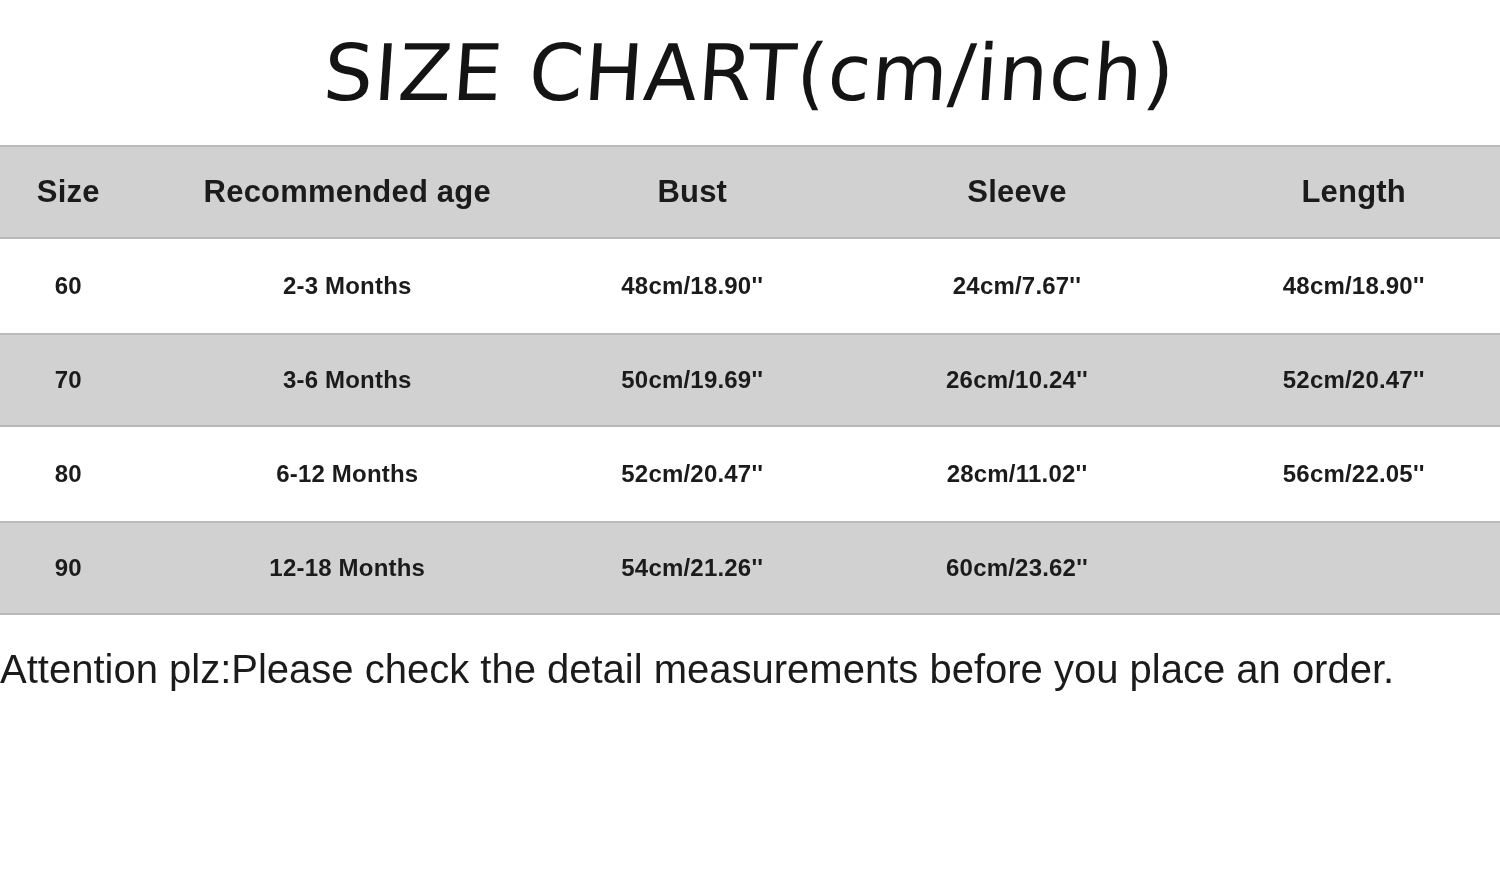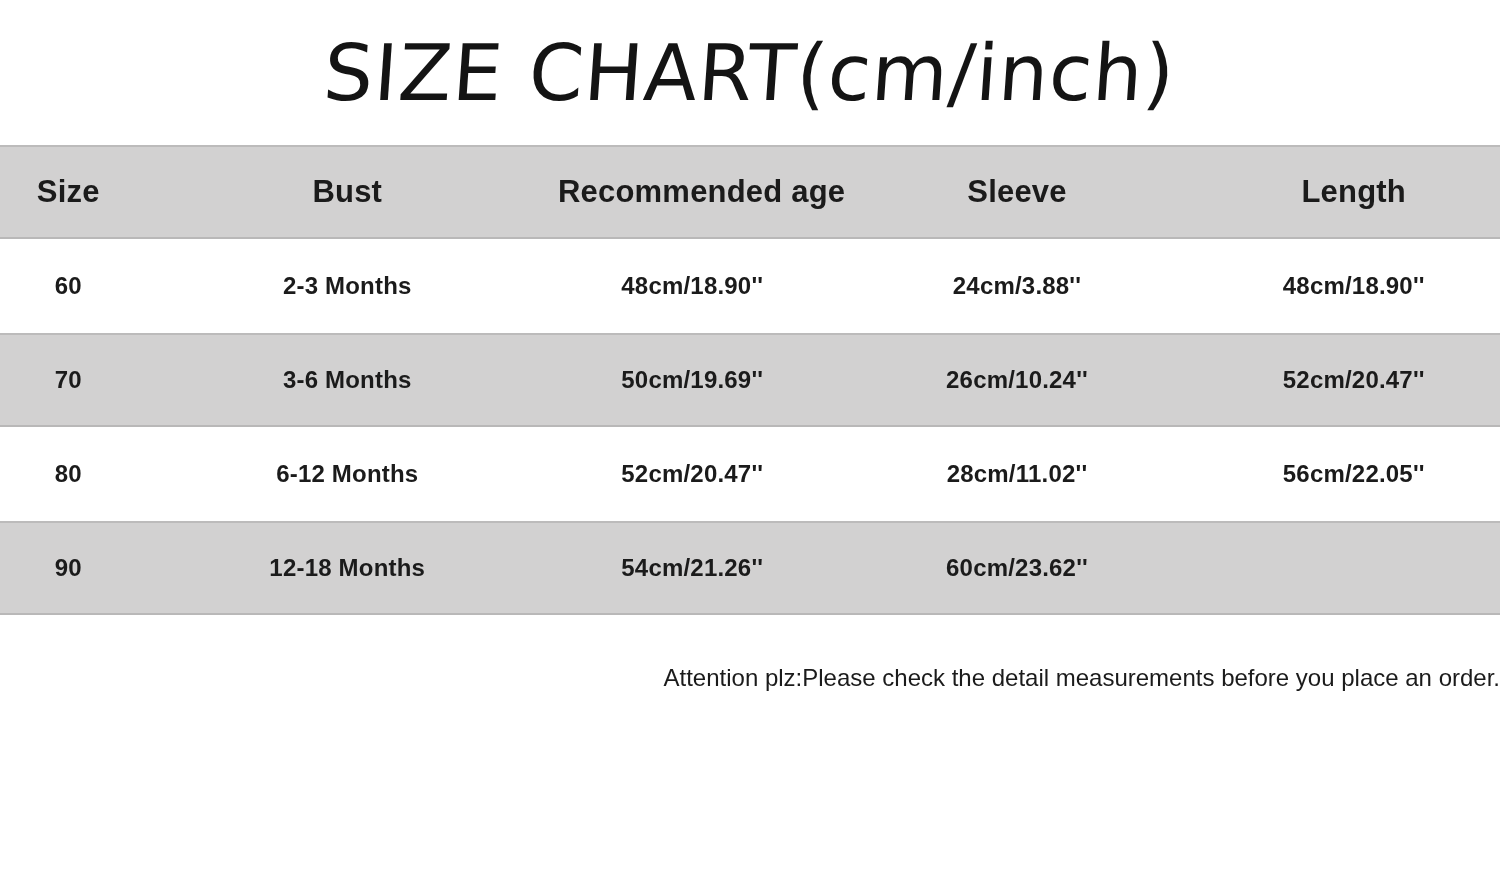--- a/index.html
+++ b/index.html
@@ -53,52 +53,52 @@
     font-weight: 700;
     font-size: 24px;
     letter-spacing: 0.2px;
     white-space: nowrap;
   }
   .t-row.header .t-cell {
     font-size: 31px;
   }
   
   .footer-note {
-    padding-top: 42px;
-    text-align: right;
-    font-size: 24px;
+    padding-top: 33px;
+    text-align: left;
+    font-size: 40px;
     font-weight: 400;
     line-height: 42px;
     color: #1b1b1b;
   }
 </style>
 </head>
 <body>
 
 <div class="page">
 
   <div class="title-wrap">
     <div class="title">SIZE CHART(cm/inch)</div>
   </div>
 
   <div class="size-table">
 
     <div class="t-row header gray">
       <div class="t-cell">Size</div>
+      <div class="t-cell">Recommended age</div>
       <div class="t-cell">Bust</div>
-      <div class="t-cell">Recommended age</div>
       <div class="t-cell">Sleeve</div>
       <div class="t-cell">Length</div>
     </div>
 
     <div class="t-row">
       <div class="t-cell">60</div>
       <div class="t-cell">2-3 Months</div>
       <div class="t-cell">48cm/18.90''</div>
-      <div class="t-cell">24cm/3.88''</div>
+      <div class="t-cell">24cm/7.67''</div>
       <div class="t-cell">48cm/18.90''</div>
     </div>
 
     <div class="t-row gray">
       <div class="t-cell">70</div>
       <div class="t-cell">3-6 Months</div>
       <div class="t-cell">50cm/19.69''</div>
       <div class="t-cell">26cm/10.24''</div>
       <div class="t-cell">52cm/20.47''</div>
     </div>

